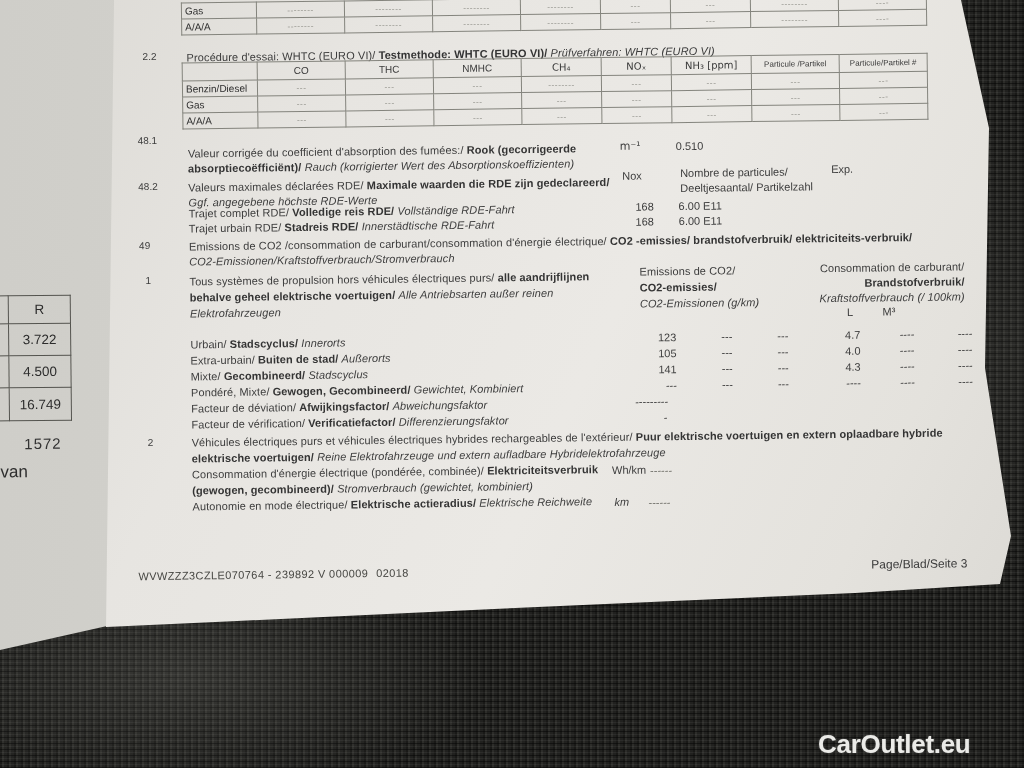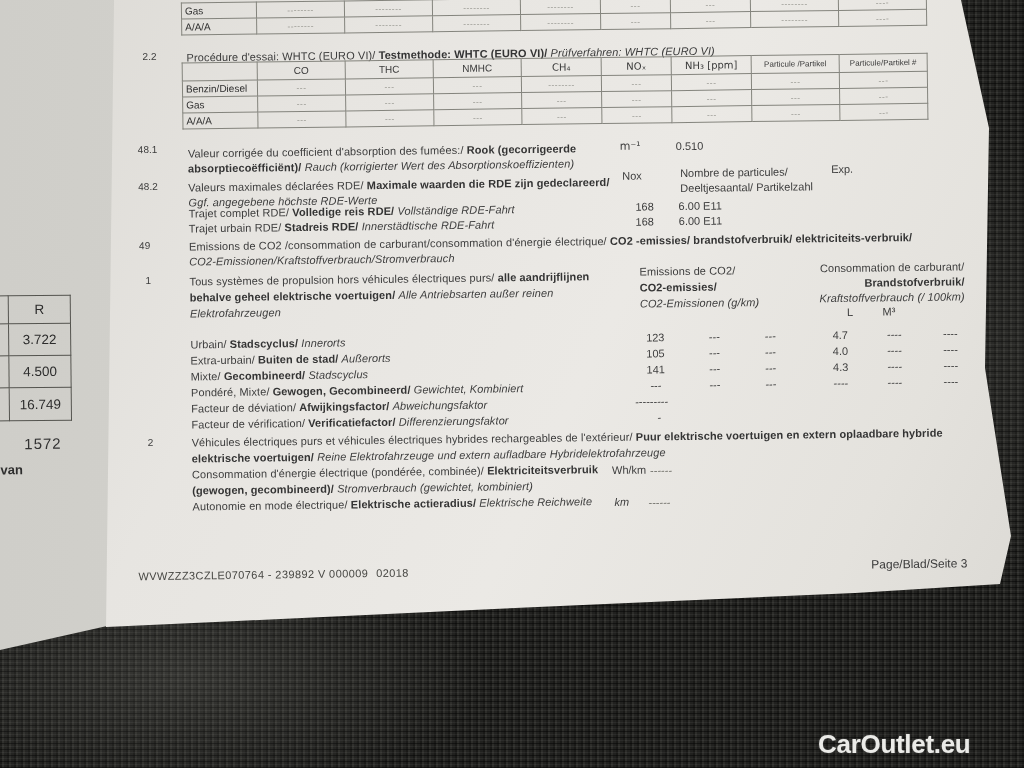--- a/index.html
+++ b/index.html
@@ -37,32 +37,32 @@
   .u{font-family:"DejaVu Sans",sans-serif;}
   
   table.doc{border-collapse:collapse;table-layout:fixed;position:absolute;background:transparent;}
   .doc td,.doc th{border:1px solid #84847d;font-weight:400;font-size:9.5px;color:#4a4a46;
     text-align:center;padding:0;height:15px;overflow:hidden;white-space:nowrap;}
   .doc th{font-size:10px;color:#3a3a3a;height:17px;}
   .doc th.small{font-size:8px;}
   .doc td.lbl{text-align:left;padding-left:3px;color:#2e2e2e;font-size:10px;}
   .doc td.dots{color:#7d7d75;font-size:8.5px;letter-spacing:.5px;}
   
-  .cv{position:absolute;top:0;font-size:11px;color:#3f3f3f;text-align:center;}
+  .cv{position:absolute;top:0;font-size:11px;color:#3f3f3f;text-align:right;}
   .cv1{left:634px;width:42px;} .cv2{left:696px;width:36px;} .cv3{left:752px;width:36px;}
   .cv4{left:820px;width:40px;} .cv5{left:874px;width:40px;} .cv6{left:928px;width:44px;}
   .co2row{position:absolute;left:0;width:1024px;height:15px;}
   .rhdr{position:absolute;left:755px;width:210px;text-align:right;}
   
   .utable{border-collapse:collapse;position:absolute;left:-27px;top:295px;}
   .utable td{border:1.4px solid #54544f;text-align:center;color:#2c2c2c;
     font-size:13.5px;padding:0;}
   .uhead{font-size:13px;}
   .u1572{position:absolute;left:24px;top:435px;font-size:15px;color:#333;letter-spacing:1px;}
-  .uvan{position:absolute;left:0;top:462px;font-size:13px;font-weight:700;color:#2e2e2e;}
+  .uvan{position:absolute;left:0;top:462px;font-size:17px;font-weight:400;color:#2e2e2e;}
   
   .vinline{position:absolute;left:135px;top:570px;font-size:11px;color:#474743;letter-spacing:.4px;}
   .vincode{margin-left:8px;}
   .pagelabel{position:absolute;left:868px;top:567px;font-size:12px;color:#3a3a3a;}
   .watermark{position:absolute;left:818px;top:729px;font-size:26px;font-weight:700;
     color:rgba(243,243,240,.95);letter-spacing:-.3px;text-shadow:0 0 2px rgba(255,255,255,.25);}
 </style>
 </head>
 <body>
 
@@ -198,21 +198,21 @@
         <td class="dots">---</td>
         <td class="dots">---</td>
         <td class="dots">---</td>
         <td class="dots">---</td>
         <td class="dots">---</td>
         <td class="dots">---</td>
       </tr>
     </tbody>
       </table>
 
-    <div class="num" style="left:140px;top:144px;">48.1</div>
+    <div class="num" style="left:140px;top:135px;">48.1</div>
     <div class="line" style="left:190px;top:147px;">
       <span class="fr">Valeur corrigée du coefficient d'absorption des fumées:/ </span><span class="nl">Rook (gecorrigeerde</span>
     </div>
     <div class="line" style="left:190px;top:162px;">
       <span class="nl">absorptiecoëfficiënt)/ </span><span class="de">Rauch (korrigierter Wert des Absorptionskoeffizienten)</span>
     </div>
     <div class="val u" style="left:622px;top:146px;">m⁻¹</div>
     <div class="val" style="left:678px;top:147px;">0.510</div>
 
     <div class="num" style="left:140px;top:181px;">48.2</div>

